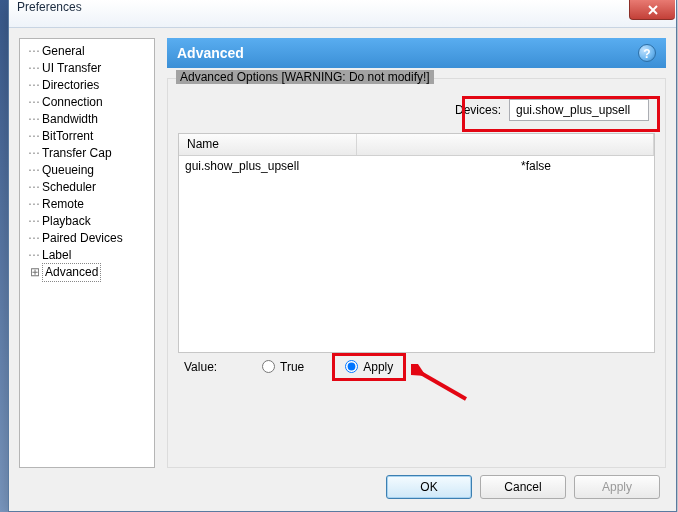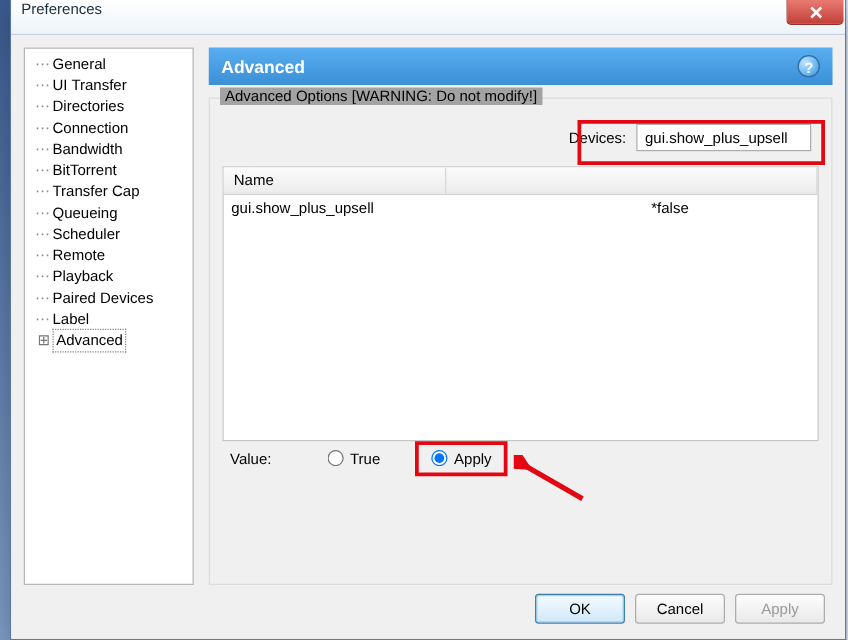--- a/index.html
+++ b/index.html
@@ -37,21 +37,21 @@
 .tr .td { padding: 0 6px; }
 .tr .td.c1 { width: 178px; } .tr .td.c2 { width: 200px; text-align: right; }
 .valrow { display: flex; align-items: center; gap: 18px; padding: 0 6px; }
 .valrow .lbl { width: 50px; }
 .radio { display: flex; gap: 5px; padding: 4px 10px; }
 .radio input { width: 13px; height: 13px; margin: 0; }
 .radio.hl { border: 3px solid #e30613; }
 .resetbtn { margin-left: auto; width: 92px; height: 23px; border: 1px solid #acacac; background: linear-gradient(#fdfdfd,#e9e9e9); border-radius: 3px; }
 .arrow { position: absolute; width: 60px; height: 40px; pointer-events: none; }
 .bottombtns { position: absolute; right: 16px; bottom: 12px; display: flex; gap: 8px; }
-.btn { width: 72px; height: 24px; border: 1px solid #acacac; border-radius: 3px; display: flex; align-items: center; justify-content: center; background: linear-gradient(#fdfdfd,#e9e9e9); }
+.btn { width: 86px; height: 24px; border: 1px solid #acacac; border-radius: 3px; display: flex; align-items: center; justify-content: center; background: linear-gradient(#fdfdfd,#e9e9e9); }
 .btn.primary { border-color: #3c7fb1; box-shadow: 0 0 0 1px #a7d2f0 inset; background: linear-gradient(#f4fbff,#cfe8f8); }
 .btn.disabled { color: #9a9a9a; }
 .leftedge { position: absolute; left: 0; top: 0; width: 8px; height: 512px; background: linear-gradient(#3a5b8e,#7d9bc4); }
 </style>
 </head>
 <body>
 
 <div class="leftedge"></div>
 
 <div class="window">

